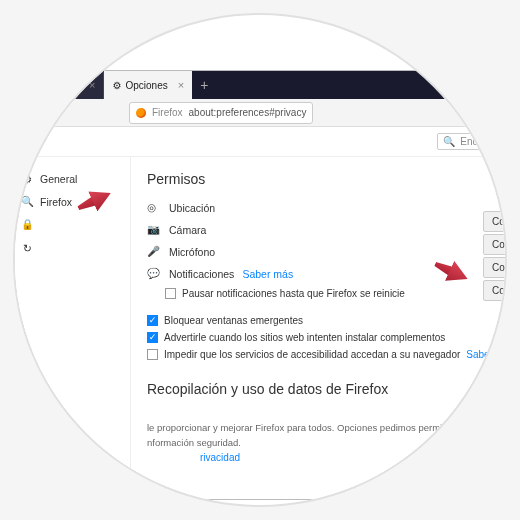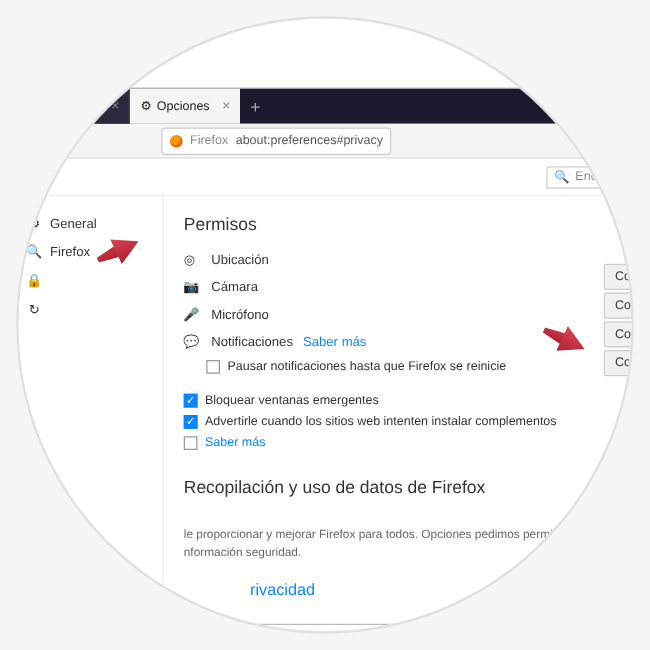--- a/index.html
+++ b/index.html
@@ -36,21 +36,21 @@
   .checkbox.checked::after { content: "✓"; color: #fff; font-size: 9px; line-height: 1; }
   .exc-col { position: absolute; right: -2px; top: 272px; display:flex; flex-direction:column; gap:2px; }
   .section2 { margin-top: 18px; }
   .section2 p { font-size: 9.5px; color: #666; line-height: 1.5; }
   .arrow { position: absolute; pointer-events: none; }
   .arrow.a1 { top: 175px; left: 62px; transform: rotate(-25deg); }
   .arrow.a2 { top: 245px; right: 38px; transform: rotate(25deg); }
   .arrow-shape { width: 34px; height: 24px; position: relative; }
   .arrow-shape::before { content:""; position:absolute; left:0; top:6px; width:18px; height:10px; background: linear-gradient(#cc3344,#aa2233); clip-path: polygon(0 30%,100% 0,100% 100%,0 70%); }
   .arrow-shape::after { content:""; position:absolute; left:16px; top:0; width:20px; height:22px; background: linear-gradient(#dd4455,#aa2233); clip-path: polygon(0 0,100% 50%,0 100%); }
-  .footer-link { position:absolute; bottom:26px; left:185px; font-size:13px; color:#0a84ff; }
+  .footer-link { position:absolute; bottom:42px; left:185px; font-size:10px; color:#0a84ff; }
 </style>
 </head>
 <body>
 
 <div class="circle-mask">
   <div class="window">
 
     <div class="tabbar">
       <div class="tab inactive">
         <span>n a los proble</span>
@@ -128,20 +128,21 @@
         <div class="check-row" style="margin-left:0">
           <span class="checkbox checked"></span>
           <span>Bloquear ventanas emergentes</span>
         </div>
         <div class="check-row" style="margin-left:0">
           <span class="checkbox checked"></span>
           <span>Advertirle cuando los sitios web intenten instalar complementos</span>
         </div>
         <div class="check-row" style="margin-left:0">
           <span class="checkbox"></span>
+          <span>Impedir que los servicios de accesibilidad accedan a su navegador</span>
           <span class="link">Saber más</span>
         </div>
 
         <div class="section2">
           <h3>Recopilación y uso de datos de Firefox</h3>
           <p>
             <br>
             <span>le proporcionar y mejorar Firefox para todos. Opciones pedimos permiso ante</span><br>
             <span>nformación seguridad.</span>
           </p>

